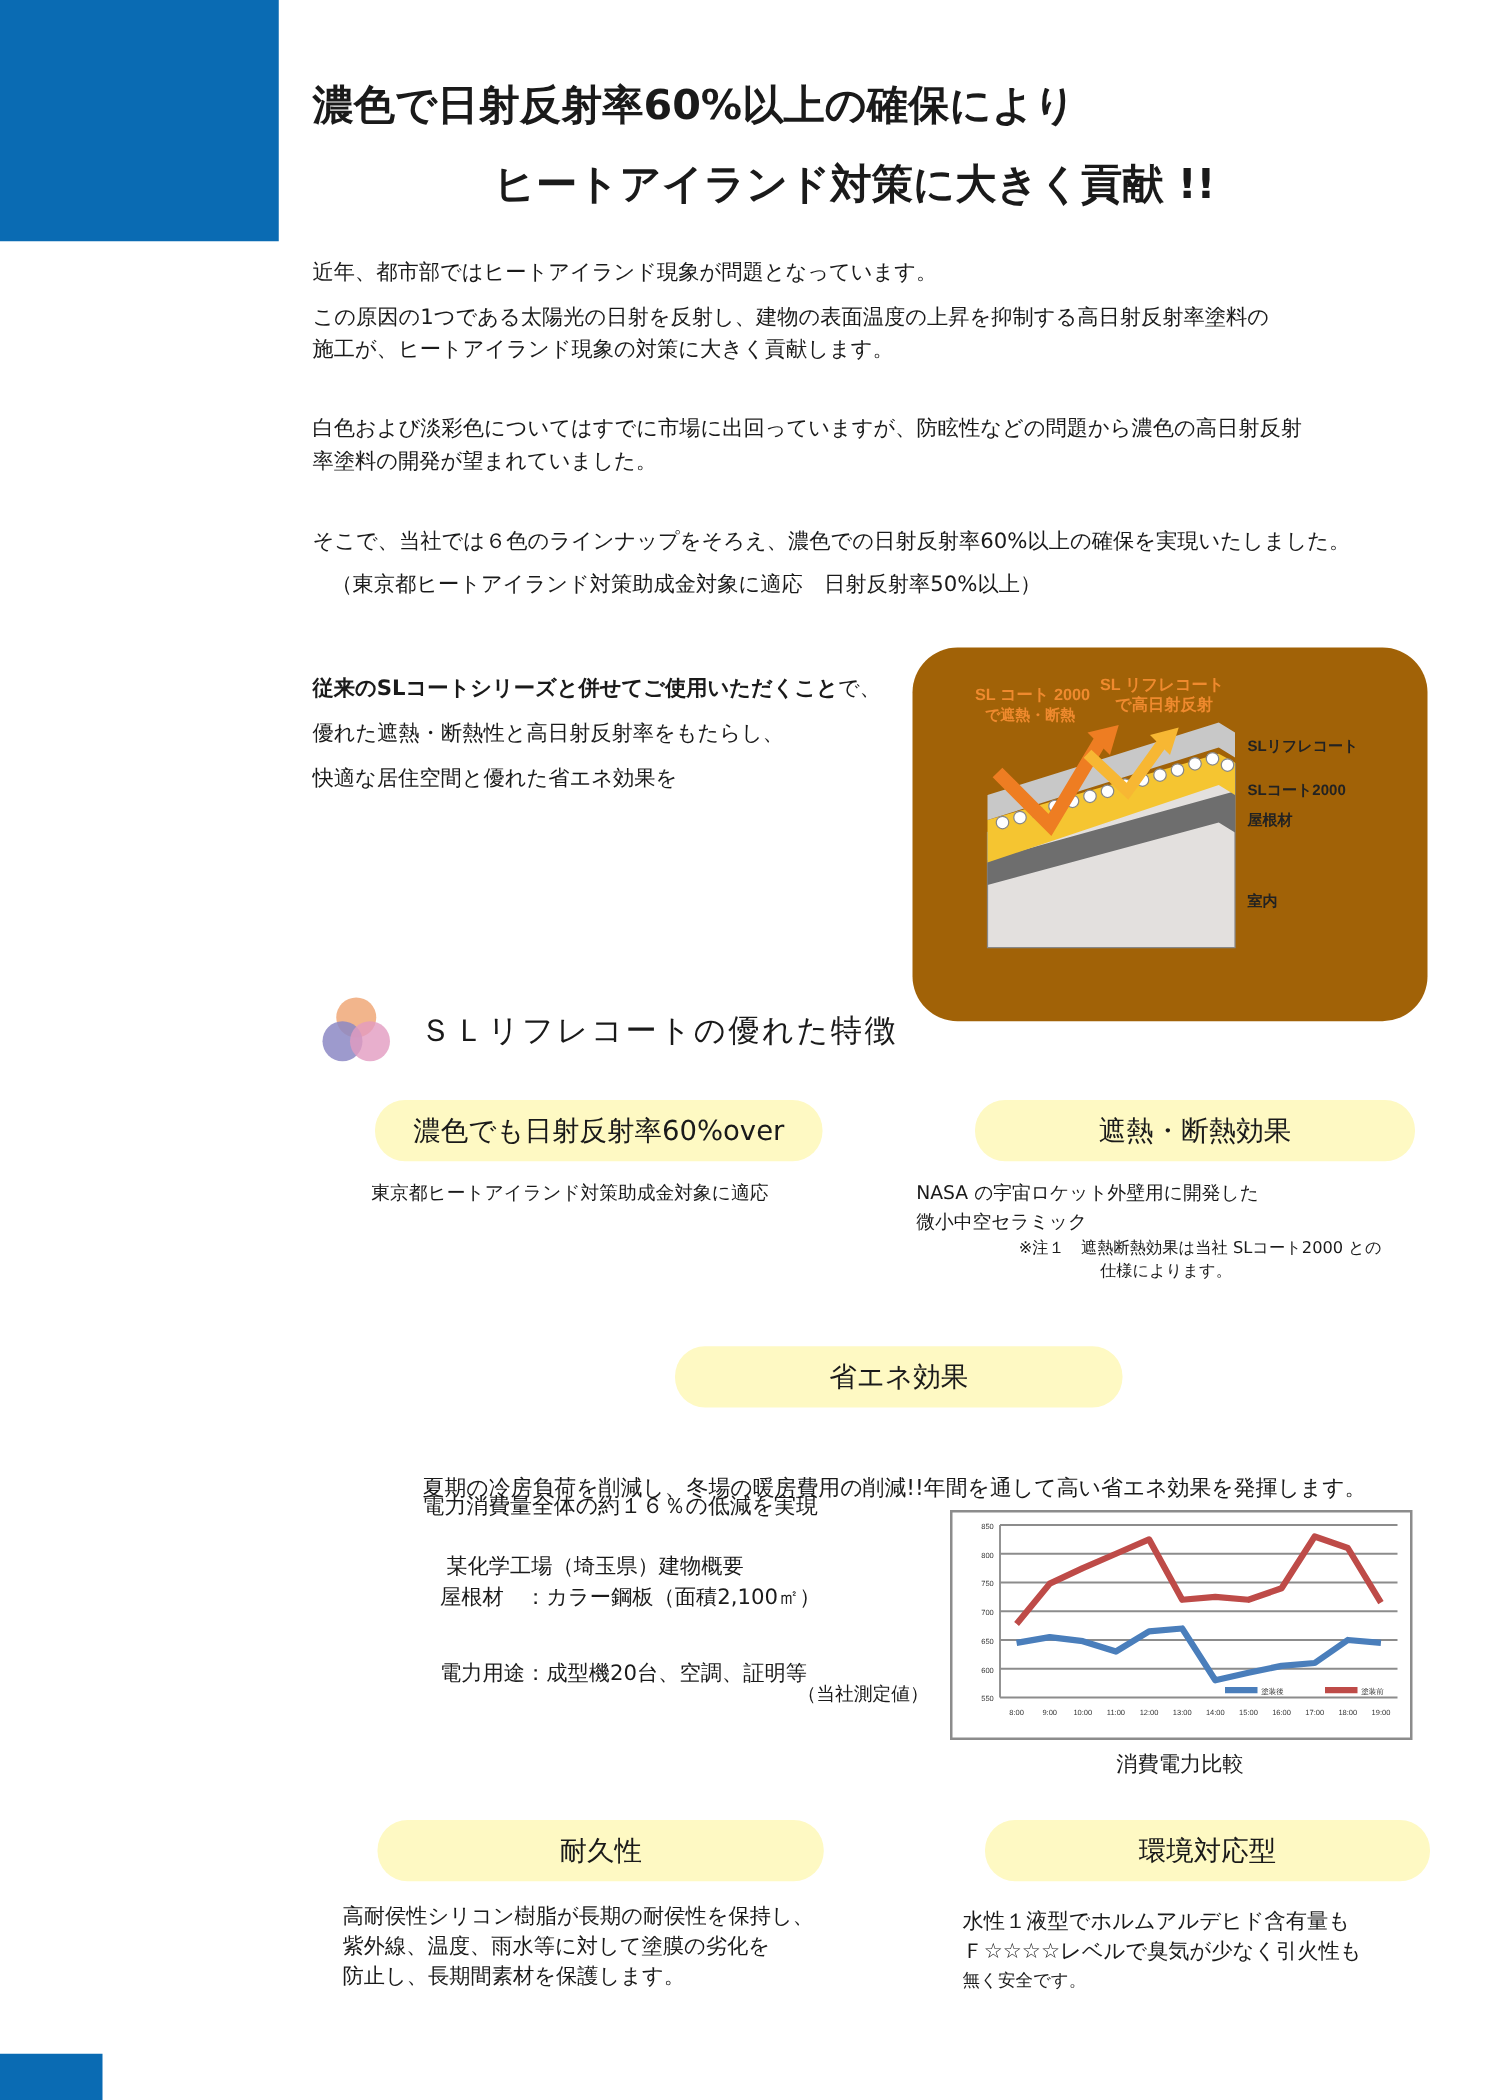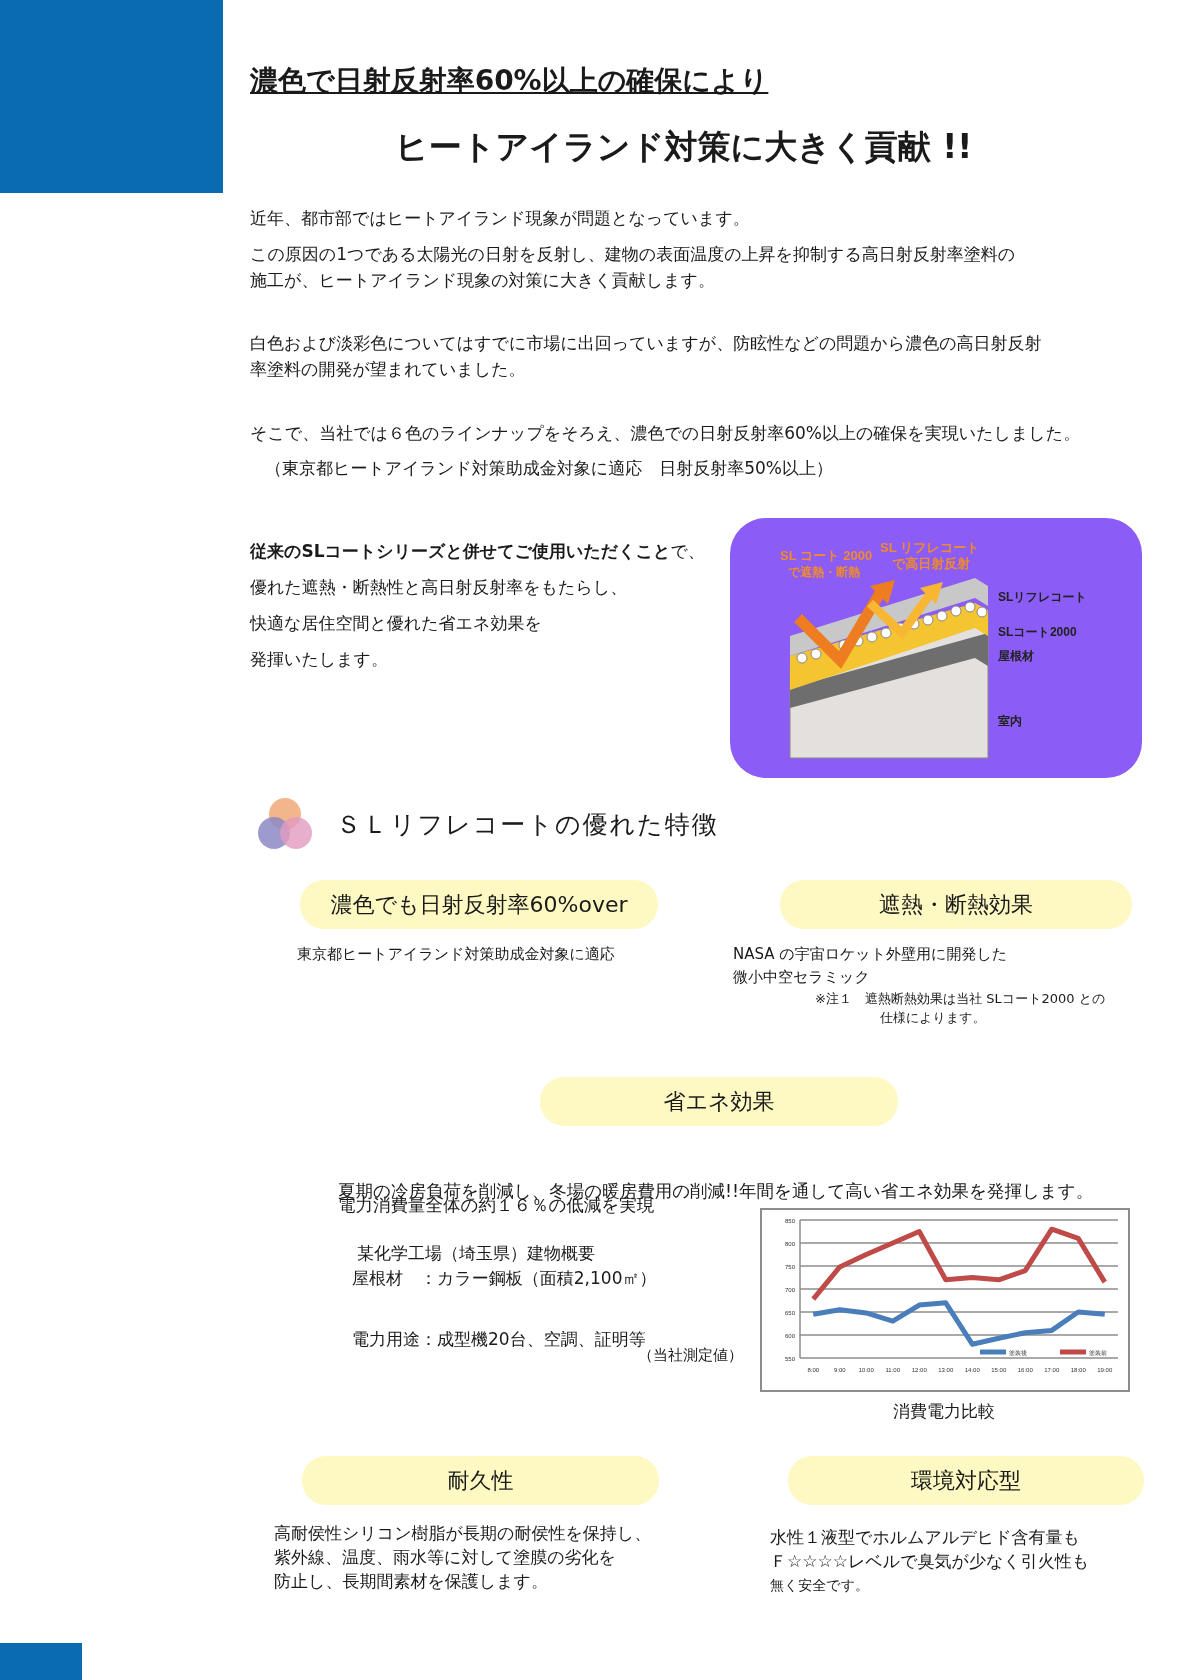--- a/index.html
+++ b/index.html
@@ -1,26 +1,26 @@
 <!DOCTYPE html>
 <html><head>
 <meta charset="utf-8">
 <style>
   * { box-sizing: border-box; margin: 0; padding: 0; }
   html, body { width: 1192px; height: 1680px; background: #ffffff; overflow: hidden; }
   body { position: relative; font-family: "DejaVu Sans", "Liberation Sans", sans-serif; color: #1a1a1a; }
   .abs { position: absolute; }
   .blue-top { left: 0; top: 0; width: 223px; height: 193px; background: #0a6bb3; }
   .blue-bottom { left: 0; top: 1643px; width: 82px; height: 37px; background: #0a6bb3; }
-  .title1 { left: 250px; top: 62px; font-size: 28px; font-weight: bold; white-space: nowrap; letter-spacing: 0px; text-decoration: underline; }
+  .title1 { left: 250px; top: 62px; font-size: 33px; font-weight: bold; white-space: nowrap; letter-spacing: 0px; }
   .title2 { left: 395px; top: 125px; font-size: 33px; font-weight: bold; white-space: nowrap; }
   .para { font-size: 17px; line-height: 26px; white-space: nowrap; }
   .intro-left { left: 250px; top: 533px; font-size: 17px; line-height: 36px; white-space: nowrap; }
   .intro-left b { font-weight: bold; }
-  .pinkbox { left: 730px; top: 518px; width: 412px; height: 260px; background: #8b5cf6; border-radius: 36px; }
+  .pinkbox { left: 730px; top: 518px; width: 412px; height: 299px; background: #a16207; border-radius: 36px; }
   .feat-head { left: 336px; top: 808px; font-size: 25px; white-space: nowrap; letter-spacing: 2px; }
   .pill { background: #fef9c3; border-radius: 24px; height: 49px; display: flex; align-items: center; justify-content: center; font-size: 22px; white-space: nowrap; }
   .small { font-size: 15px; line-height: 22px; white-space: nowrap; }
   .chart-box { left: 760px; top: 1208px; width: 370px; height: 184px; border: 2px solid #8c8c8c; background: #fff; }
   .caption { font-size: 17px; white-space: nowrap; }
 </style>
 </head>
 <body>
 
 <div class="abs blue-top"></div>
@@ -34,21 +34,20 @@
 <div class="abs para" style="left:250px;top:267px;">施工が、ヒートアイランド現象の対策に大きく貢献します。</div>
 <div class="abs para" style="left:250px;top:330px;">白色および淡彩色についてはすでに市場に出回っていますが、防眩性などの問題から濃色の高日射反射</div>
 <div class="abs para" style="left:250px;top:356px;">率塗料の開発が望まれていました。</div>
 <div class="abs para" style="left:250px;top:420px;">そこで、当社では６色のラインナップをそろえ、濃色での日射反射率60%以上の確保を実現いたしました。</div>
 <div class="abs para" style="left:250px;top:455px;margin-left:15px;">（東京都ヒートアイランド対策助成金対象に適応　日射反射率50%以上）</div>
 
 <div class="abs intro-left">
   <div><b>従来のSLコートシリーズと併せてご使用いただくこと</b><span>で、</span></div>
   <div>優れた遮熱・断熱性と高日射反射率をもたらし、</div>
   <div>快適な居住空間と優れた省エネ効果を</div>
-  <div>発揮いたします。</div>
 </div>
 
 <div class="abs pinkbox">
   <svg width="412" height="260" viewBox="0 0 412 260">
 
     <polygon points="60,200 60,148 258,93 258,240 60,240" fill="#e3e0de" stroke="#888" stroke-width="1"></polygon>
 
     <polygon points="60,170 258,115 258,148 245,140 60,190" fill="#6e6e6e"></polygon>
 
     <polygon points="60,138 245,85 258,92 258,118 245,110 60,172" fill="#f5c531"></polygon>

